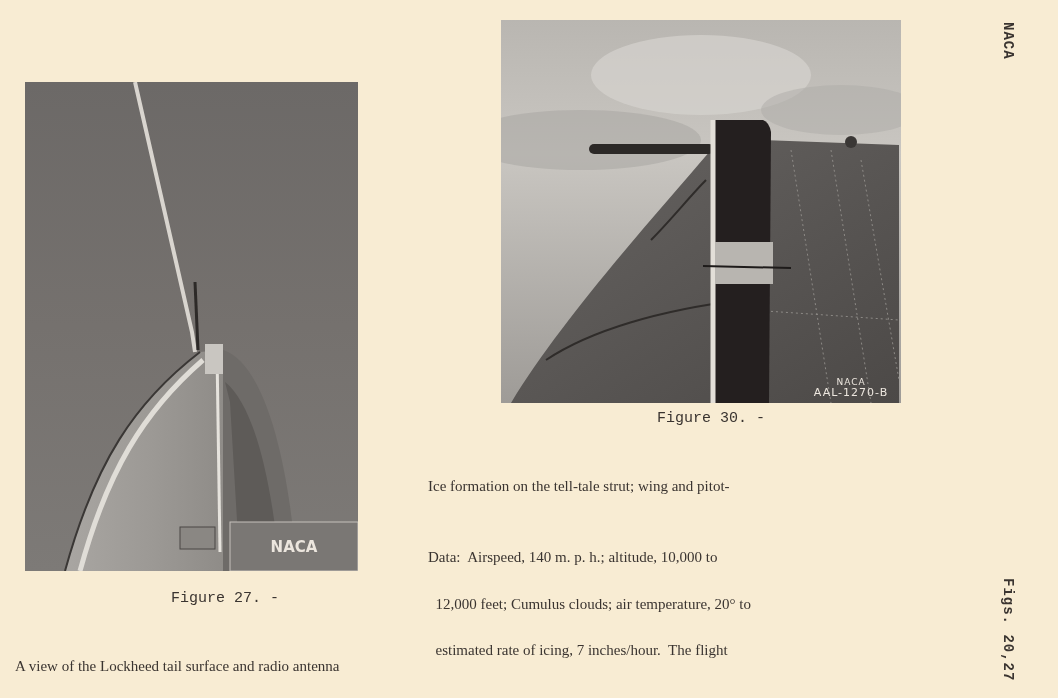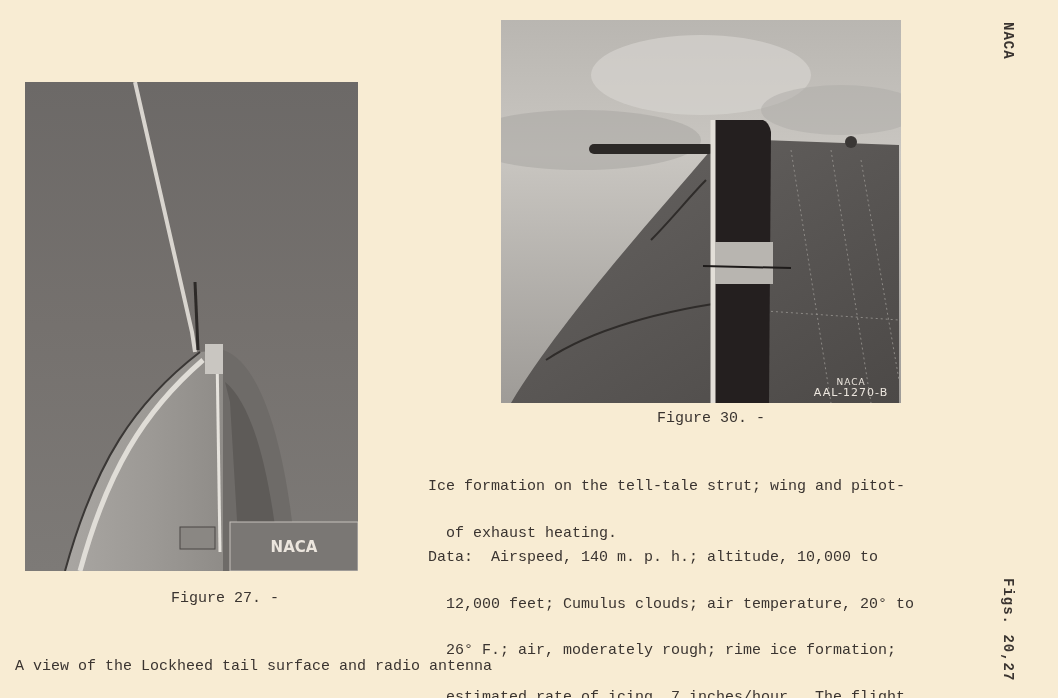--- a/index.html
+++ b/index.html
@@ -12,21 +12,21 @@
   .photo { position: absolute; overflow: hidden; }
   .photo svg { display: block; }
   .stamp {
     position: absolute; color: #ece6de; text-align: center;
     font-family: "DejaVu Sans", sans-serif; font-weight: bold; line-height: 1.0;
   }
   .caption-title {
     position: absolute; font-size: 15px; white-space: nowrap;
   }
   .para {
-    position: absolute; font-size: 15px; line-height: 15.5px; white-space: pre;
+    position: absolute; font-size: 15px; line-height: 15.5px; white-space: pre; font-family: Liberation Serif, serif;
   }
   .side {
     position: absolute; font-size: 14px; font-weight: bold;
     writing-mode: vertical-rl; white-space: nowrap; letter-spacing: 1px;
   }
 </style>
 </head>
 <body>
 
 <div class="side" style="left:1000px; top:22px;">NACA</div>
@@ -106,27 +106,25 @@
   <div class="stamp" style="left:300px; top:358px; width:100px; font-weight:normal;">
     <div style="font-size:9px; letter-spacing:1px;">NACA</div>
     <div style="font-size:11px; letter-spacing:1px;">AAL-1270-B</div>
   </div>
 </div>
 
 <div class="caption-title" style="left:657px; top:410px;">Figure 30. -</div>
 
 <div class="para" style="left:428px; top:448px;">
   <div>Ice formation on the tell-tale strut; wing and pitot-</div>
-  <div>  of exhaust heating.</div>
 </div>
 
 <div class="para" style="left:428px; top:519px;">
   <div>Data:  Airspeed, 140 m. p. h.; altitude, 10,000 to</div>
   <div>  12,000 feet; Cumulus clouds; air temperature, 20° to</div>
-  <div>  26° F.; air, moderately rough; rime ice formation;</div>
   <div>  estimated rate of icing, 7 inches/hour.  The flight</div>
   
 </div>
 
 <div class="caption-title" style="left:135px; top:590px;margin-left:36px;">Figure 27. -</div>
 
 <div class="para" style="left:15px; top:628px;">
   <div>A view of the Lockheed tail surface and radio antenna</div>
   
   

